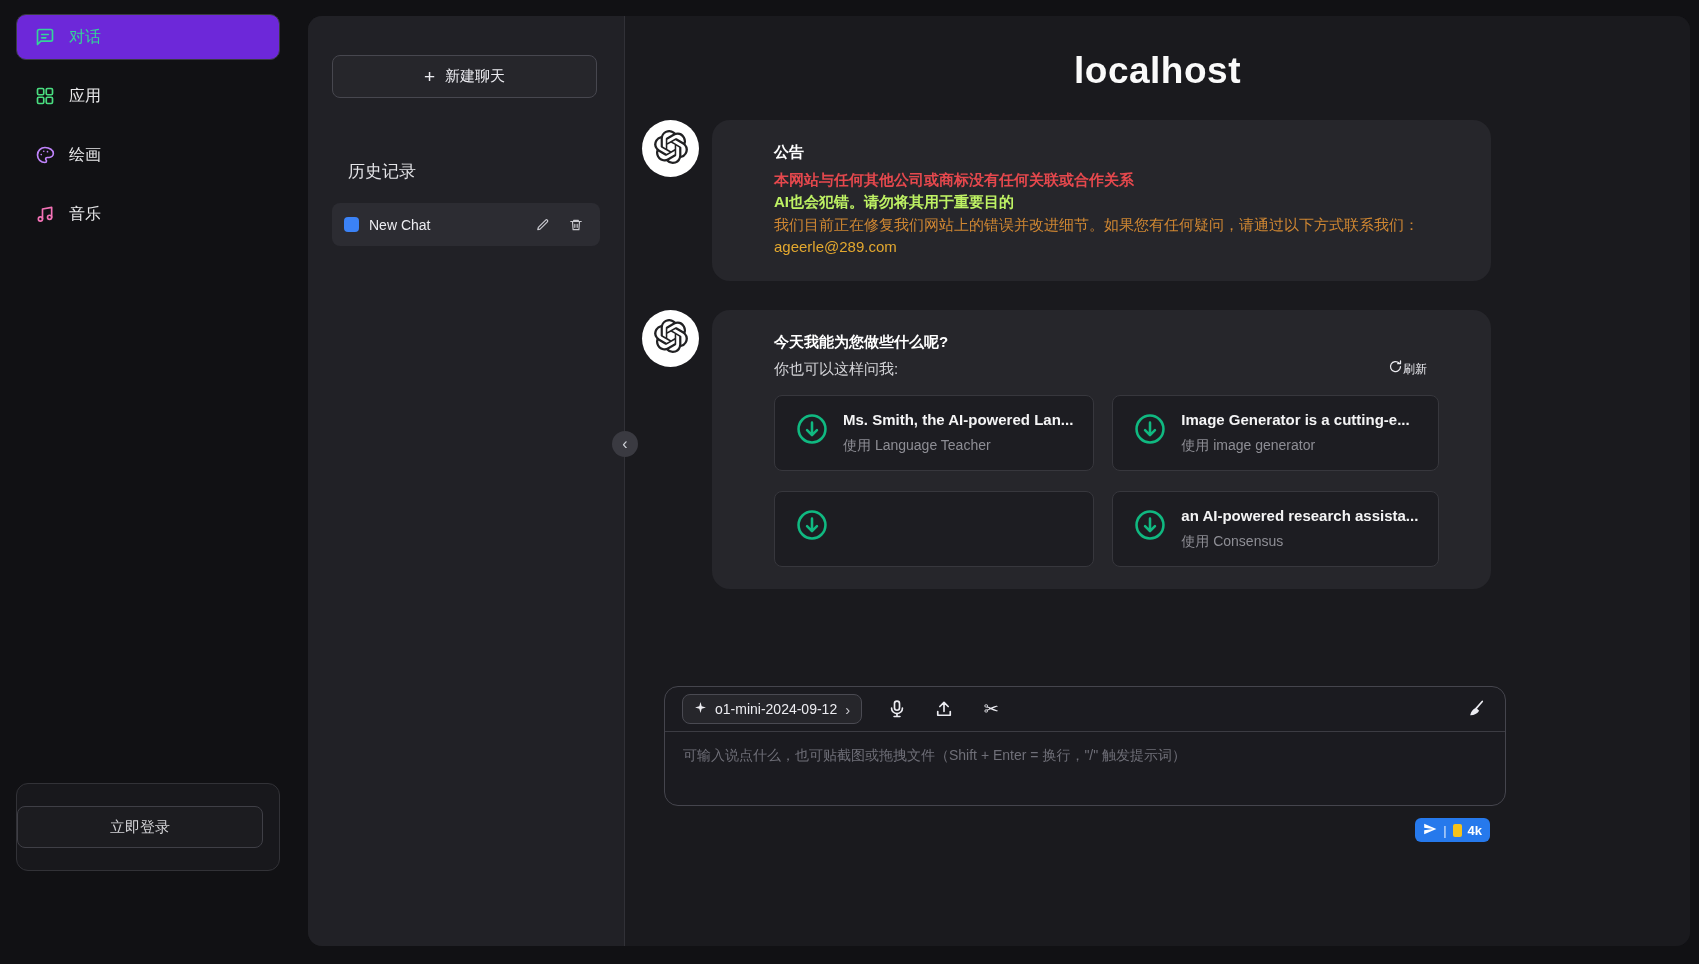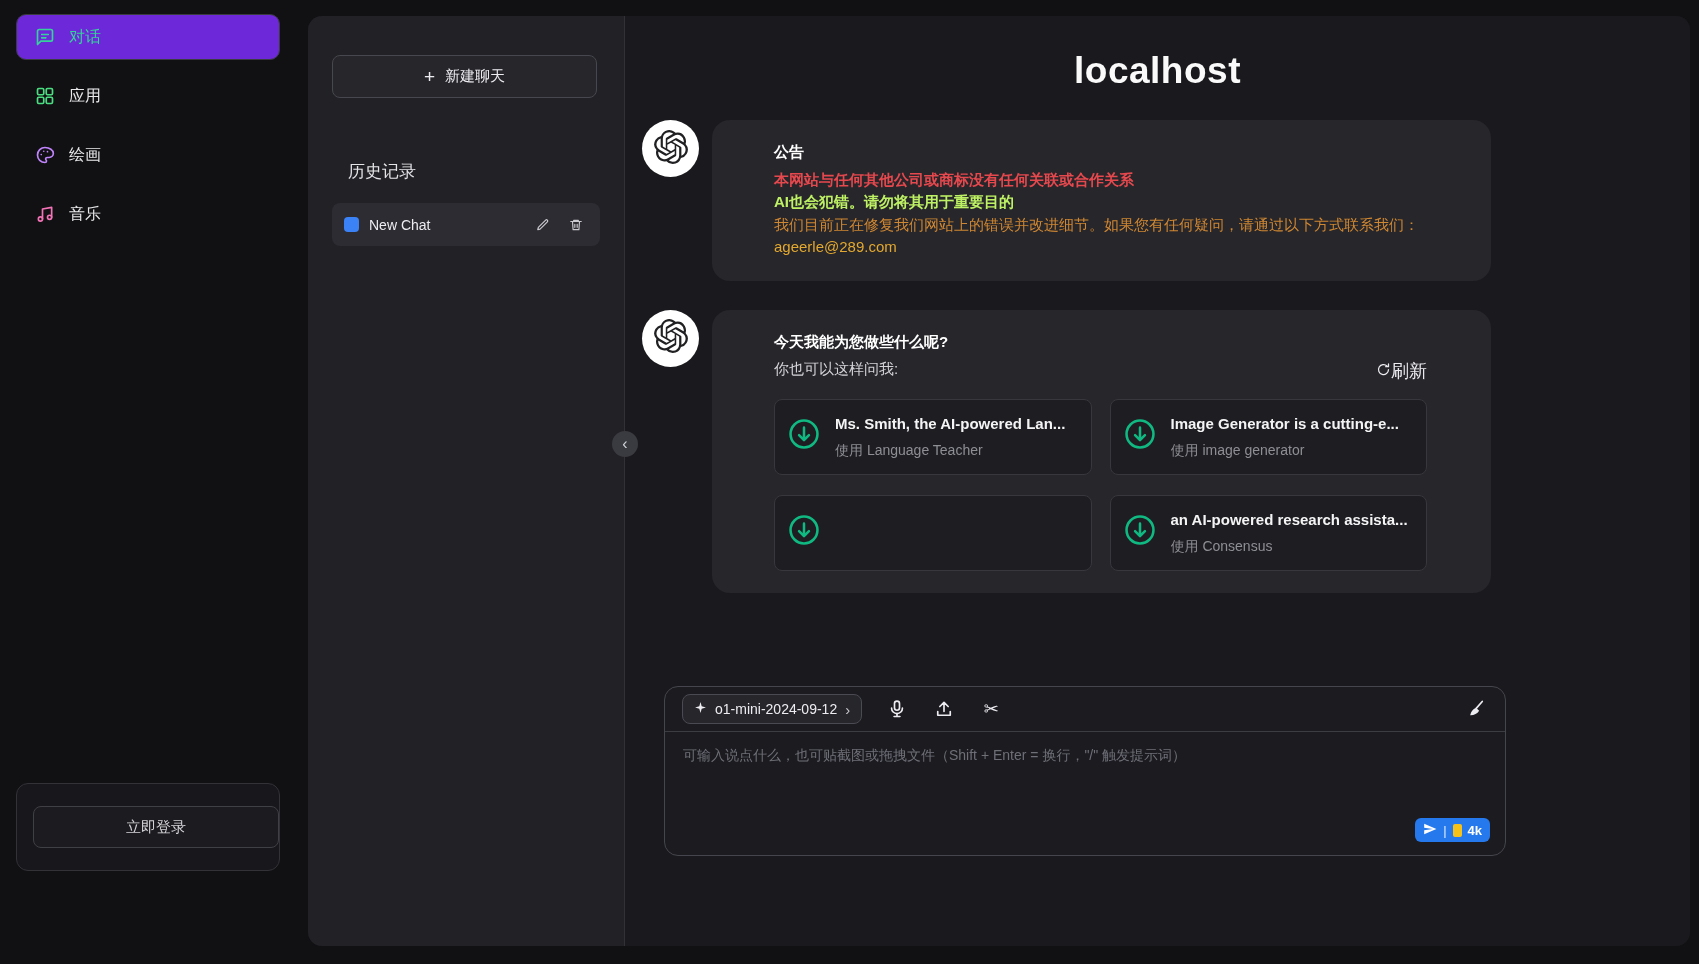--- a/index.html
+++ b/index.html
@@ -20,21 +20,21 @@
     height:46px; padding:0 18px; margin-bottom:13px;
     border-radius:10px; font-size:16px; color:#e8e8ea;
     border:1px solid transparent;
   }
   .side-item.active { background:#6d28d9; border-color:#3b3b42; color:#34d399; }
   .side-item .icon { width:20px; height:20px; display:flex; align-items:center; justify-content:center; }
 
   .login-panel {
     position:absolute; left:0; top:769px; width:264px; height:88px;
     border:1px solid #323237; border-radius:12px; background:#18181c;
-    display:flex; align-items:center; justify-content:flex-end;
+    display:flex; align-items:center; justify-content:flex-start;
   }
   .login-btn {
     width:246px; height:42px; border:1px solid #3f3f46; border-radius:8px;
     color:#d4d4d8; font-size:15px; background:#1c1c20;
   }
 
   
   .workspace {
     position:absolute; left:308px; top:16px; right:9px; bottom:18px;
     background:#1a1a1e; border-radius:14px; display:flex; overflow:hidden;
@@ -81,35 +81,35 @@
   }
 
   .ann-title { font-weight:bold; color:#ffffff; font-size:15px; margin-bottom:5px; }
   .ann-l1 { color:#e5484d; font-weight:bold; }
   .ann-l2 { color:#bef264; font-weight:bold; }
   .ann-l3 { color:#d08732; }
   .ann-email { color:#e3a82f; text-decoration:none; display:inline-block; }
 
   .wel-title { font-weight:bold; color:#ffffff; font-size:15px; margin-bottom:5px; }
   .wel-body { line-height:1.75; }
-  .hint-row { display:flex; align-items:flex-start; justify-content:space-between; margin-top:4px; }
-  .refresh-btn { display:flex; align-items:center; color:#ececf1; font-size:18px; }
+  .hint-row { display:flex; align-items:center; justify-content:space-between; margin-top:4px; }
+  .refresh-btn { display:flex; align-items:center; color:#ececf1; font-size:12px; }
 
   .sugg-grid { display:grid; grid-template-columns:1fr 1fr; gap:20px 18px; margin-top:14px; }
   .sugg-card {
     height:76px; background:#1d1d22; border:1px solid #37373d; border-radius:8px;
-    display:flex; align-items:center; gap:14px; padding:0 12px; text-align:left;
+    display:flex; align-items:center; gap:14px; padding:0 20px; text-align:left;
   }
   .sugg-texts { display:flex; flex-direction:column; gap:4px; overflow:hidden; }
   .sugg-title { color:#f4f4f5; font-size:15px; font-weight:bold; white-space:nowrap; }
   .sugg-sub { color:#8e8e95; font-size:14px; white-space:nowrap; }
 
   
   .composer {
-    position:absolute; left:39px; top:670px; width:842px; height:170px;
+    position:absolute; left:39px; top:670px; width:842px; height:120px;
     border:1px solid #45454d; border-radius:14px; background:#1b1b20;
   }
   .toolbar {
     height:45px; border-bottom:1px solid #3c3c43;
     display:flex; align-items:center; padding:0 17px; gap:23px;
   }
   .model-chip {
     display:flex; align-items:center; gap:8px; height:30px; padding:0 11px;
     border:1px solid #4a4a52; border-radius:8px; background:#26262b;
     color:#ececf1; font-size:14px;

